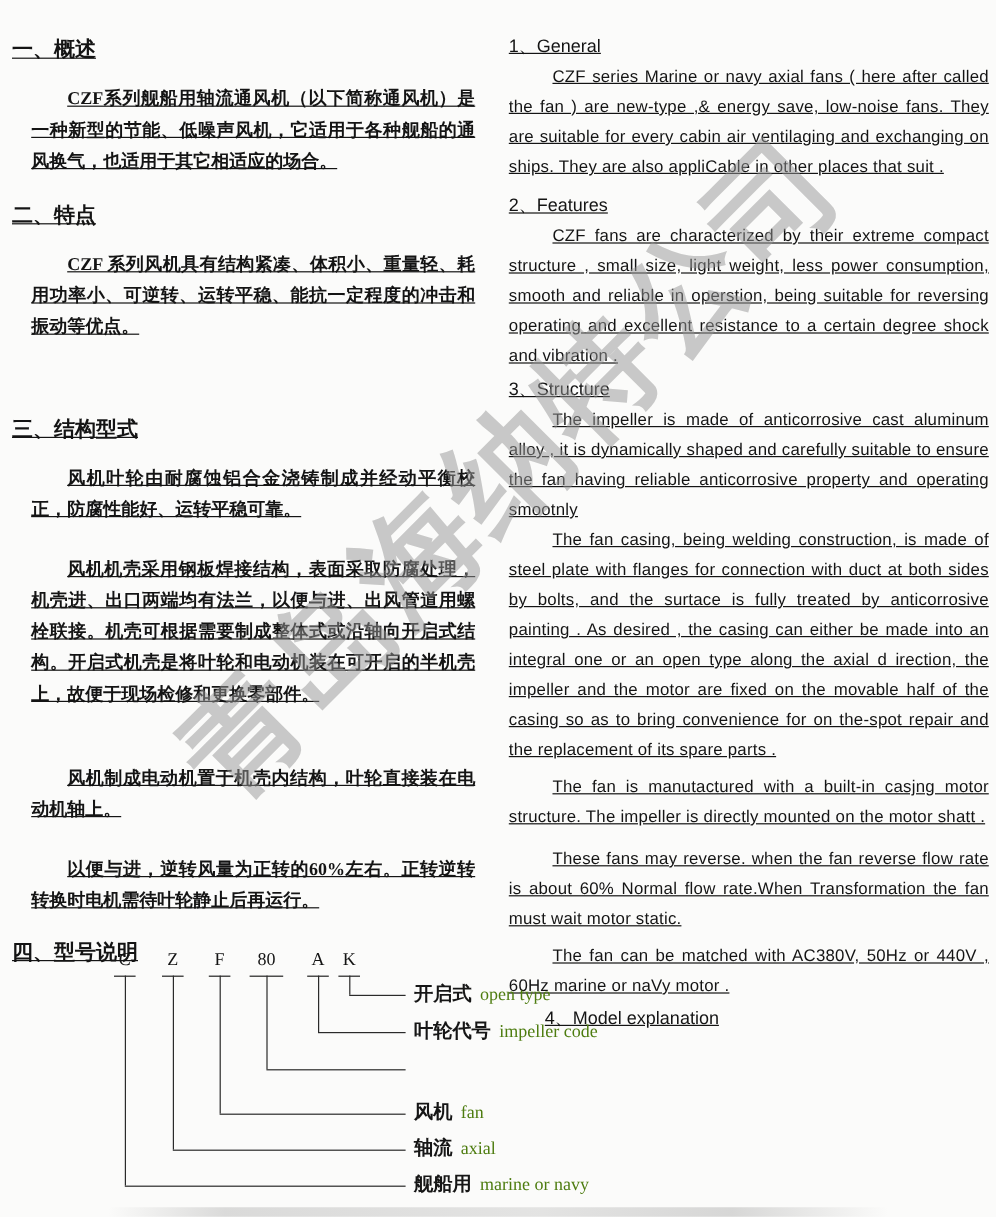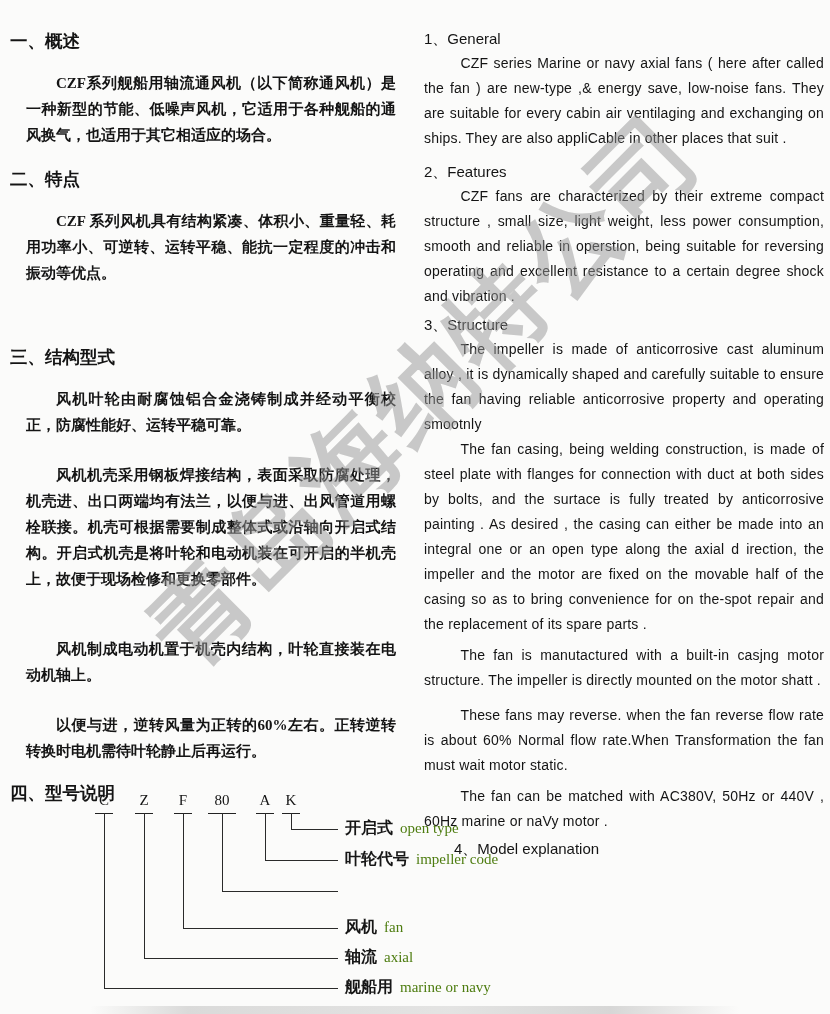--- a/index.html
+++ b/index.html
@@ -23,21 +23,21 @@
     font-weight:700;
     letter-spacing:4px;
     white-space:nowrap;
     color:rgba(150,150,150,0.5);
     z-index:3;
     pointer-events:none;
     font-family:"Liberation Serif", serif;
   }
 
   
-  .col{position:absolute;z-index:1;}
+  .col{position:absolute;z-index:1;text-decoration:underline;}
   .col-left{left:10px;top:28px;width:402px;}
   .col-right{left:424px;top:26px;width:400px;}
 
   .col-left h3{
     margin:0;font-size:17.5px;line-height:26px;font-weight:700;
     font-family:"Liberation Serif", serif;
   }
   .col-left p{
     margin:16px;font-size:15px;line-height:26px;font-weight:600;
     text-align:justify;text-indent:2em;

